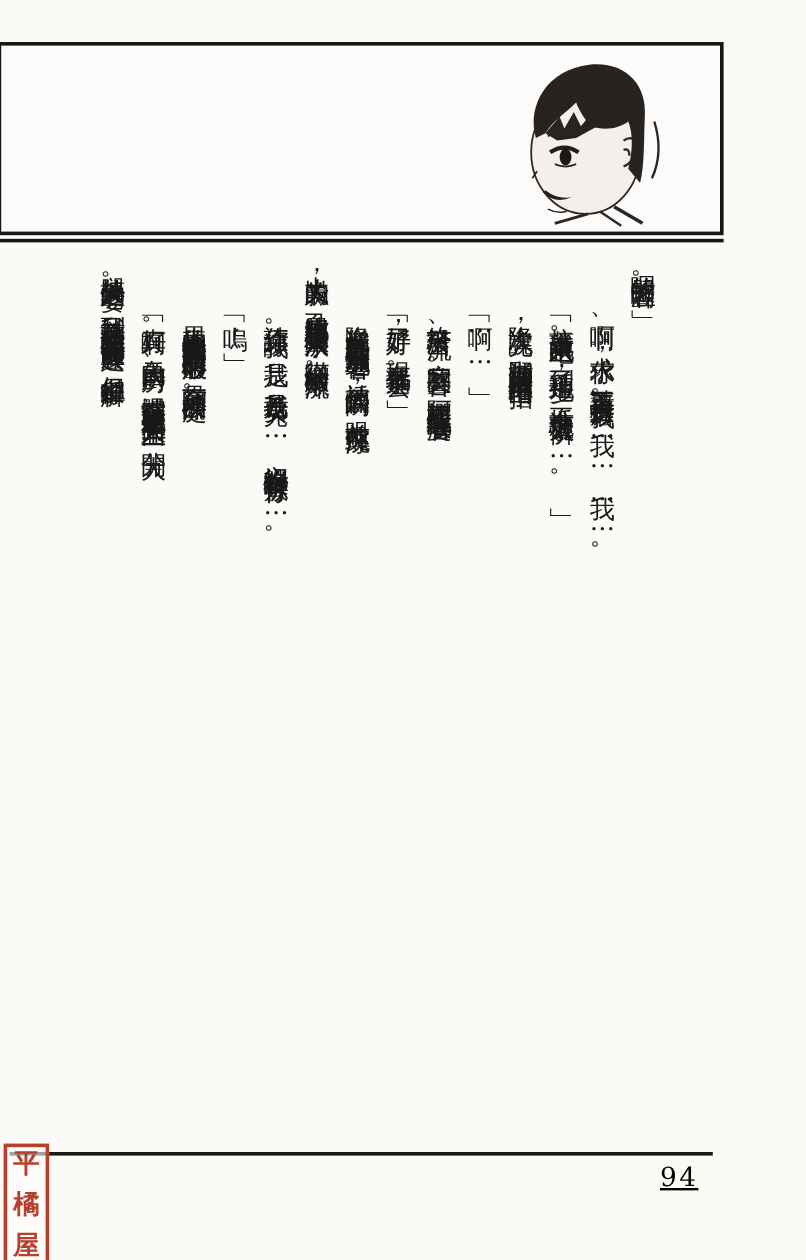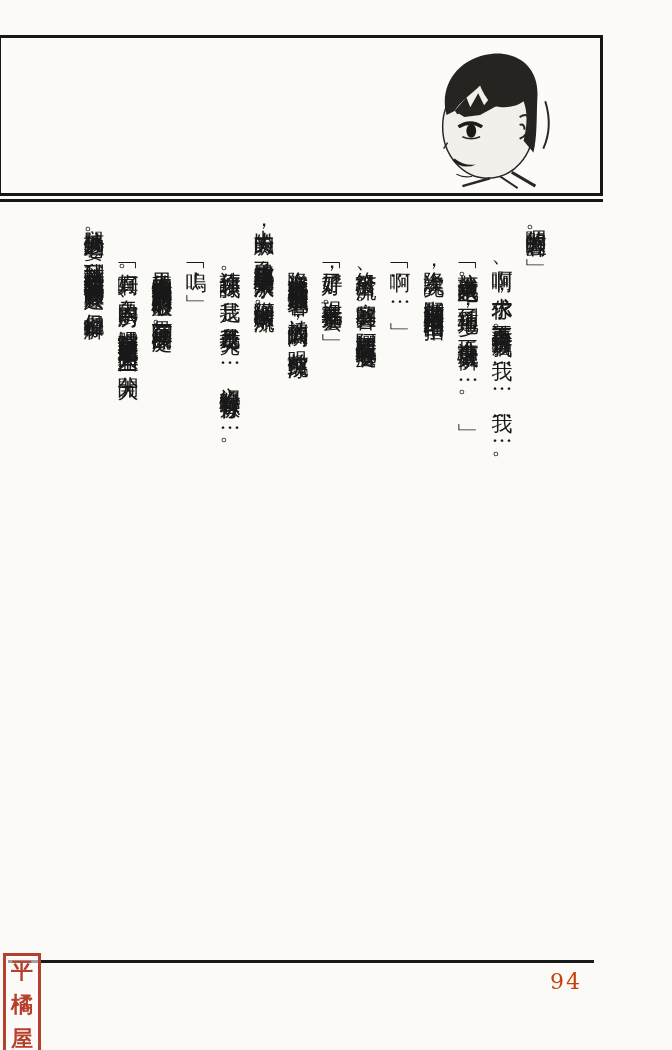--- a/index.html
+++ b/index.html
@@ -58,21 +58,22 @@
     position:absolute;
     left:8px;top:960px;
     width:586px;height:3px;
     background:#1a1a1a;
   }
   .page-number{
     position:absolute;
     left:550px;top:969px;
     font-size:22px;
     letter-spacing:2px;
-    color:#c2410c;
+    color:#000000;
+    text-decoration:underline;
   }
   
   .seal{
     position:absolute;
     left:3px;top:953px;
     width:38px;height:104px;
     box-sizing:border-box;
     border:3.5px solid #b5402d;
     display:flex;
     flex-direction:column;

